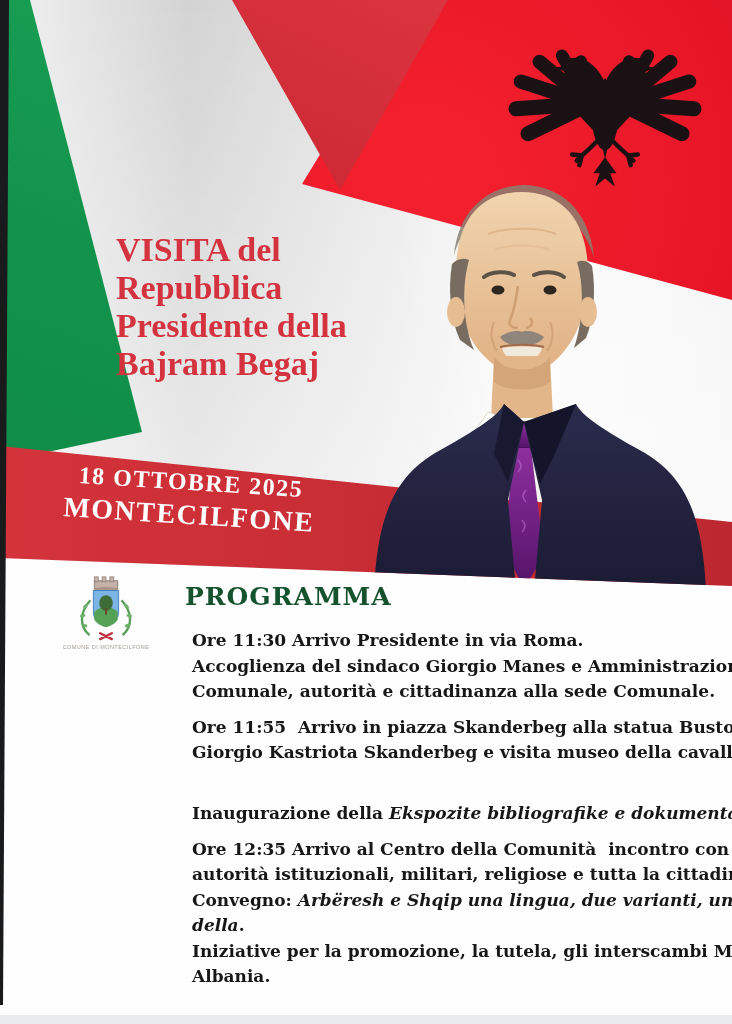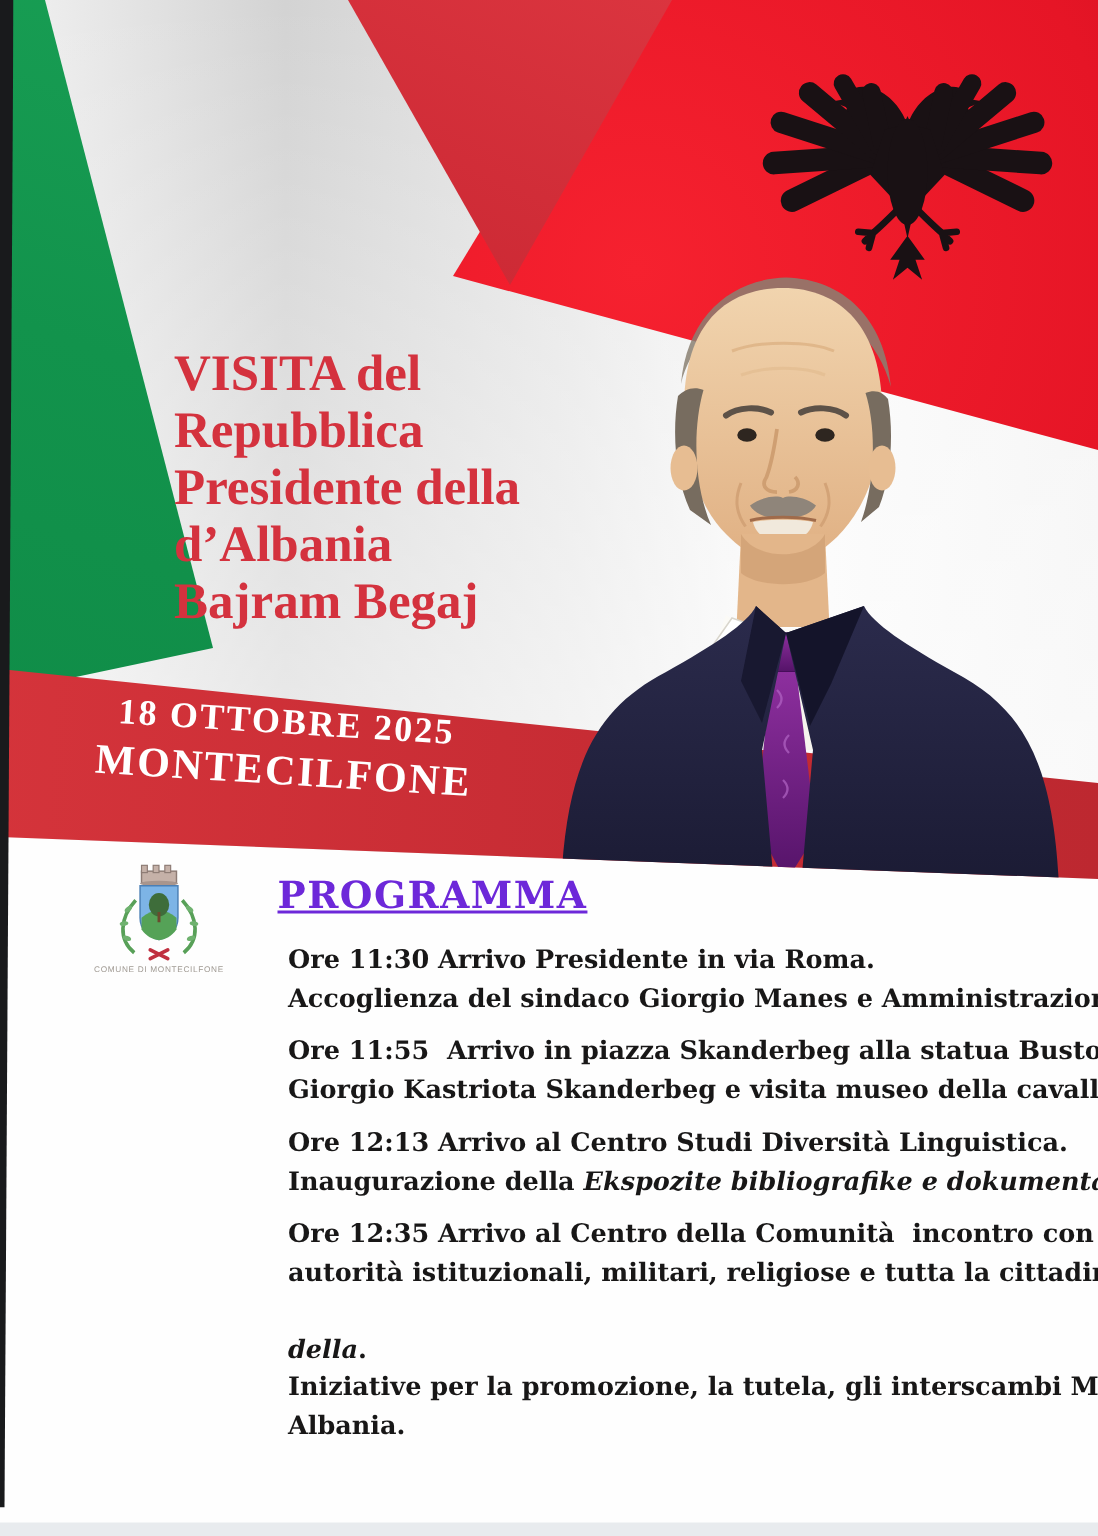--- a/index.html
+++ b/index.html
@@ -31,22 +31,22 @@
   #date-text{position:absolute;left:24px;top:466px;width:332px;text-align:center;color:#ffffff;
              font-family:"Liberation Serif", serif;font-weight:bold;
              transform:rotate(3.6deg);transform-origin:50% 50%;}
   #date-line1{font-size:24px;letter-spacing:1.5px;line-height:32px;white-space:pre;}
   #date-line2{font-size:28px;letter-spacing:1.5px;line-height:34px;white-space:pre;}
   
   #crest{position:absolute;left:60px;top:573px;width:92px;text-align:center;}
   #crest svg{display:block;margin:0 auto;}
   #crest-caption{margin-top:3px;font-family:"Liberation Sans", sans-serif;
                  font-size:5.5px;letter-spacing:.45px;color:#a09a93;white-space:pre;}
-  #prog-heading{position:absolute;left:185px;top:582px;color:#6d28d9;
-                font-size:25px;font-weight:bold;letter-spacing:1px;white-space:pre;text-decoration:underline;}
+  #prog-heading{position:absolute;left:185px;top:582px;color:#14532d;
+                font-size:25px;font-weight:bold;letter-spacing:1px;white-space:pre;}
   #program{position:absolute;left:192px;top:628px;color:#181717;
            font-size:17px;font-weight:bold;line-height:25.5px;}
   #program p{margin:0 0 10px 0;}
   #program .ln{white-space:pre;}
   .it{font-style:italic;}
   
   #edge-left{position:absolute;left:0;top:0;width:10px;height:1012px;background:#191a1c;
              clip-path:polygon(0 0,9px 0,3px 1005px,0 1005px);}
   #edge-bottom{position:absolute;left:0;top:1015px;width:732px;height:9px;background:#e8ebee;}
 </style>
@@ -147,21 +147,20 @@
       <path d="M26,430 C30,348 50,312 96,288 C128,270 150,256 156,244 L176,262 L160,340 L168,430 Z" fill="url(#gSuit)"></path>
       <path d="M358,430 C354,348 334,312 288,288 C256,270 234,256 228,244 L176,262 L194,340 L186,430 Z" fill="url(#gSuit)"></path>
       <path d="M156,244 L176,262 L160,322 L146,294 Z" fill="#181830"></path>
       <path d="M228,244 L176,262 L192,324 L206,296 Z" fill="#14142a"></path>
     </svg>
 
     <div id="title">
       <div>VISITA del</div>
       <div>Repubblica</div>
       <div>Presidente della</div>
-      <div>d’Albania</div>
       <div>Bajram Begaj</div>
     </div>
 
     <div id="date-text">
       <div id="date-line1">18 OTTOBRE 2025</div>
       <div id="date-line2">MONTECILFONE</div>
     </div>
   </div>
 
   <div id="crest">
@@ -191,33 +190,34 @@
     </svg>
     <div id="crest-caption">COMUNE DI MONTECILFONE</div>
   </div>
 
   <div id="prog-heading">PROGRAMMA</div>
 
   <div id="program">
     <p>
       <span class="ln">Ore 11:30 Arrivo Presidente in via Roma.</span><br>
       <span class="ln">Accoglienza del sindaco Giorgio Manes e Amministrazione</span><br>
+      <span class="ln">Comunale, autorità e cittadinanza alla sede Comunale.</span>
     </p>
     <p>
       <span class="ln">Ore 11:55  Arrivo in piazza Skanderbeg alla statua Busto</span><br>
       <span class="ln">Giorgio Kastriota Skanderbeg e visita museo della cavalleria.</span>
     </p>
     <p>
-      <span class="ln">Ore 12:13 Arrivo al Centro Studi Diversità Linguistica.</span><br>
+      <br>
       <span class="ln"><span>Inaugurazione della </span><span class="it">Ekspozite bibliografike e dokumentare</span></span><br>
     </p>
     <p>
       <span class="ln">Ore 12:35 Arrivo al Centro della Comunità  incontro con le</span><br>
       <span class="ln">autorità istituzionali, militari, religiose e tutta la cittadinanza.</span><br>
-      <br>
+      <span class="ln"><span>Convegno: </span><span class="it">Arbëresh e Shqip una lingua, due varianti, un</span></span><br>
       <span class="ln"><span class="it">della</span><span>.</span></span><br>
       <span class="ln">Iniziative per la promozione, la tutela, gli interscambi Molise-</span><br>
       <span class="ln">Albania.</span>
     </p>
   </div>
 
   <div id="edge-left"></div>
   <div id="edge-bottom"></div>
 </div>
 

